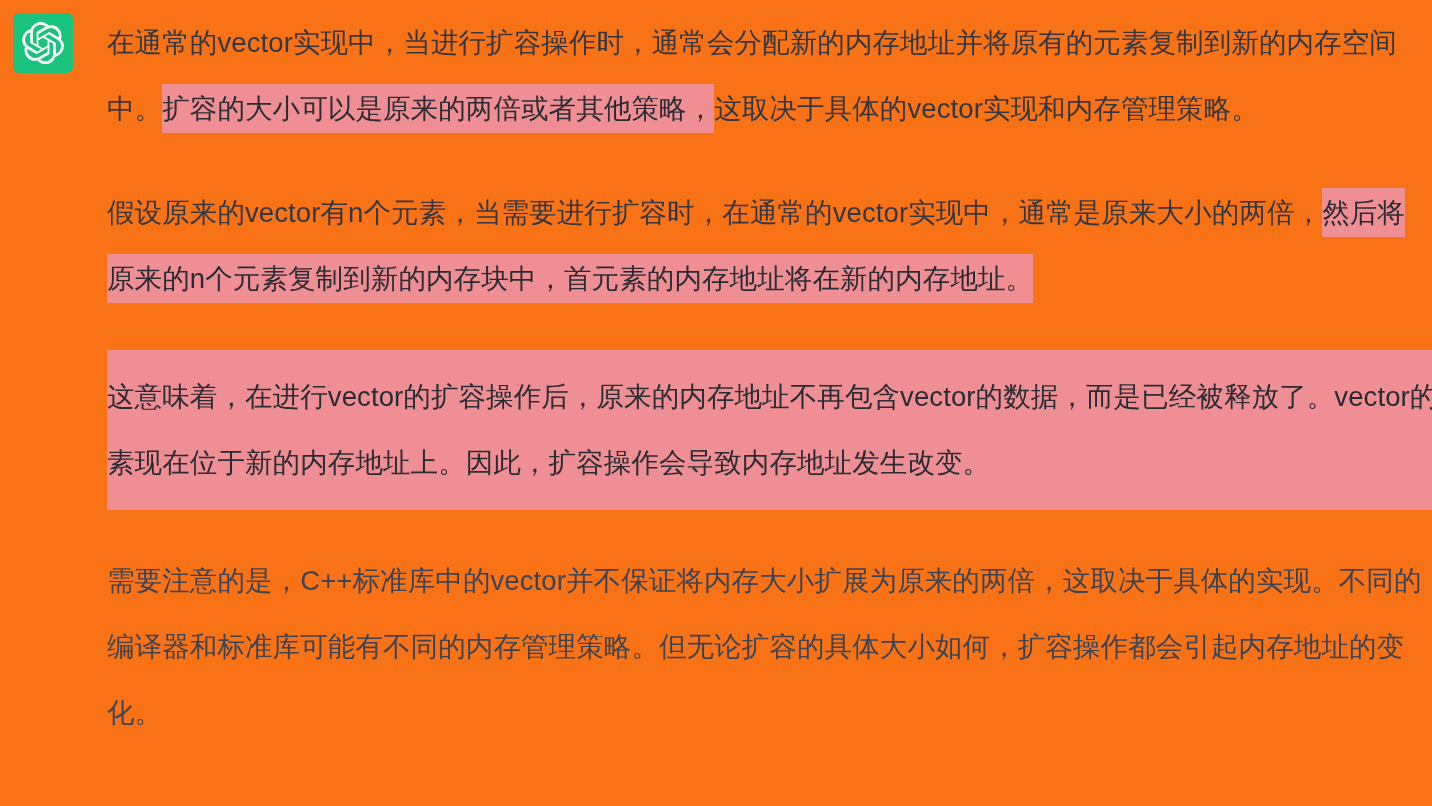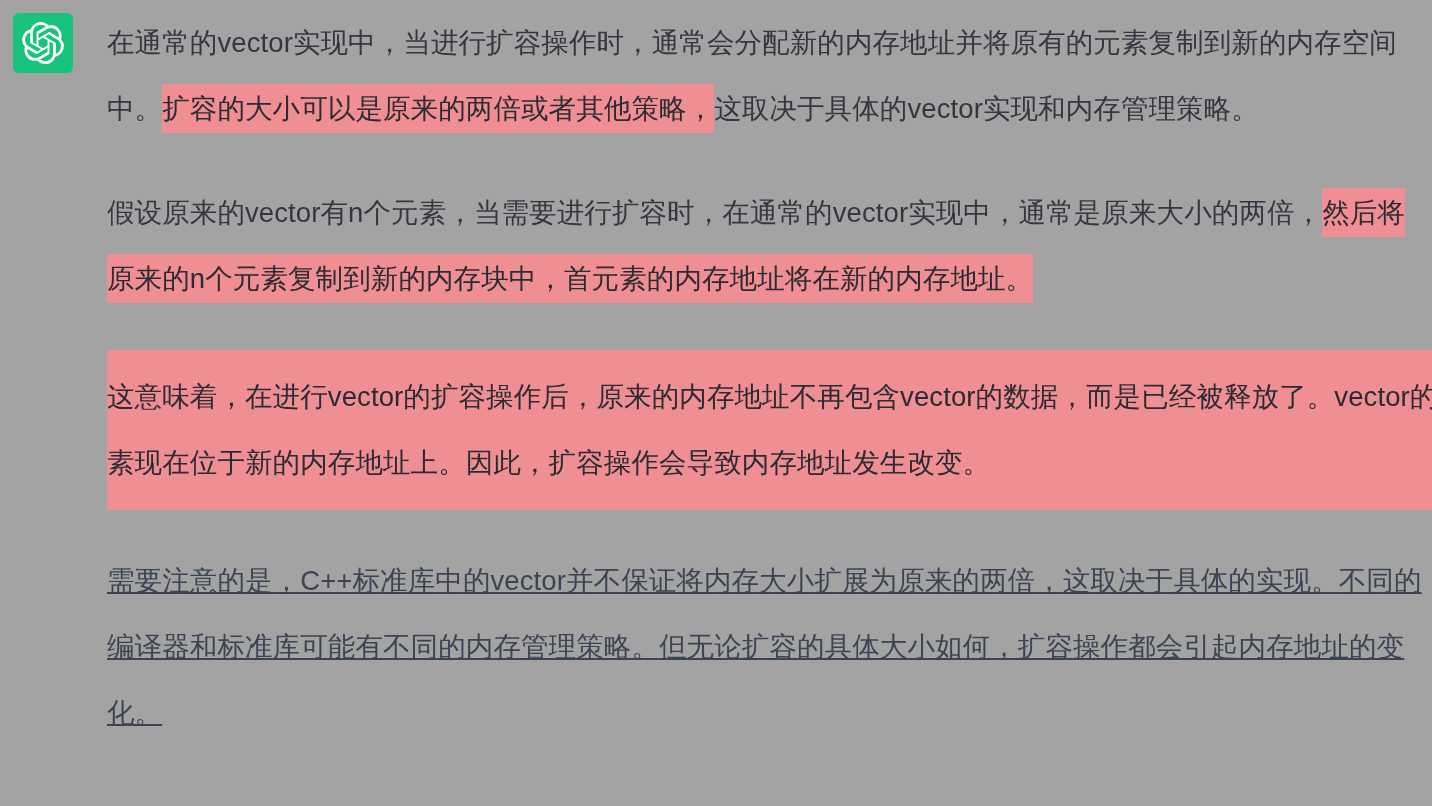--- a/index.html
+++ b/index.html
@@ -12,21 +12,21 @@
     background: #f7f7f8;
     font-family: "Liberation Sans", "DejaVu Sans", sans-serif;
     overflow: hidden;
   }
 
   .message-row {
     display: flex;
     align-items: flex-start;
     width: 1432px;
     height: 806px;
-    background: #a3a3a3;
+    background: #f97316;
     box-sizing: border-box;
     padding: 0;
   }
 
   
   .avatar-col {
     flex: 0 0 auto;
     width: 107px;
     padding-top: 13px;
     padding-left: 13px;
@@ -82,21 +82,20 @@
   
   .para.block-hl {
     background: #ef8f93;
     color: #2b2b33;
     padding: 14px 0 14px 0;
     margin-right: -40px;
   }
 
   .last-para {
     color: #3c4453;
-    text-decoration: underline;
   }
 </style>
 </head>
 <body>
 
 <div class="message-row">
 
   <div class="avatar-col">
     <div class="avatar">
       <span>

